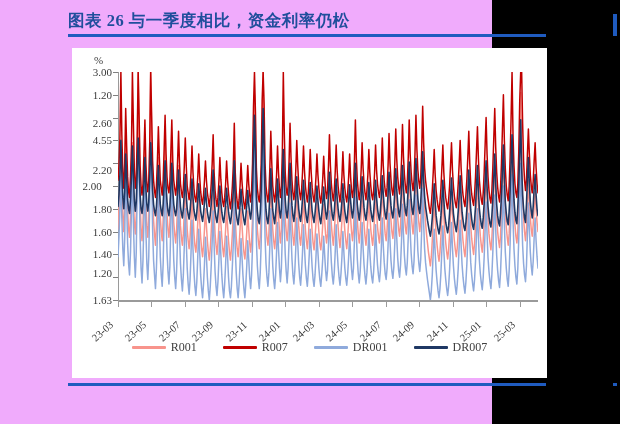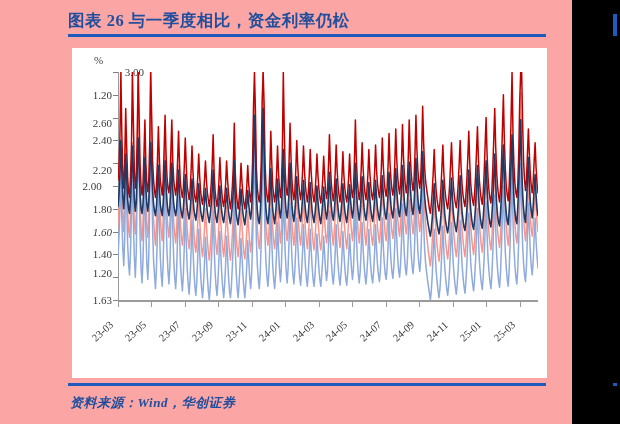--- a/index.html
+++ b/index.html
@@ -8,23 +8,23 @@
     background: #000000;
   }
   body {
     width: 620px;
     height: 424px;
     overflow: hidden;
     font-family: "Liberation Serif", serif;
   }
   #page {
     position: relative;
-    width: 572px;
+    width: 492px;
     height: 424px;
-    background: #fca5a5;
+    background: #f0abfc;
   }
 
   
   #title-row {
     position: absolute;
     left: 68px;
     top: 8px;
     width: 480px;
     height: 26px;
     display: flex;
@@ -205,35 +205,35 @@
   <div id="title-rule-right"></div>
 
   <div id="chart-panel">
 
     <div id="y-unit">%</div>
 
     <div id="y-axis-line"></div>
     <div id="x-axis-line"></div>
 
     <div id="y-labels">
-        <div class="y-label" style="top: 24px; padding-left: 32px;">3.00</div>
+        <div class="y-label" style="top: 24px;">3.00</div>
         <div class="y-tick" style="top: 24px;"></div>
         <div class="y-label" style="top: 46.8px;">1.20</div>
         <div class="y-tick" style="top: 46.8px;"></div>
         <div class="y-label" style="top: 75px;">2.60</div>
         <div class="y-tick" style="top: 69.6px;"></div>
-        <div class="y-label" style="top: 92.4px;">2.40</div>
+        <div class="y-label" style="top: 92.4px;">4.55</div>
         <div class="y-tick" style="top: 92.4px;"></div>
         <div class="y-label" style="top: 122px;">2.20</div>
         <div class="y-tick" style="top: 115.2px;"></div>
         <div class="y-label" style="top: 138px; text-align: center;">2.00</div>
         <div class="y-tick" style="top: 138px;"></div>
         <div class="y-label" style="top: 160.8px;">1.80</div>
         <div class="y-tick" style="top: 160.8px;"></div>
-        <div class="y-label" style="top: 183.6px; font-style: italic;">1.60</div>
+        <div class="y-label" style="top: 183.6px;">1.60</div>
         <div class="y-tick" style="top: 183.6px;"></div>
         <div class="y-label" style="top: 206.4px;">1.40</div>
         <div class="y-tick" style="top: 206.4px;"></div>
         <div class="y-label" style="top: 225px;">1.20</div>
         <div class="y-tick" style="top: 229.2px;"></div>
         <div class="y-label" style="top: 252px;">1.63</div>
         <div class="y-tick" style="top: 252px;"></div>
       </div>
     <div id="x-labels">
         <div class="x-tick" style="left: 46px;"></div>
@@ -266,19 +266,36 @@
 
     <div id="plot-area">
       <svg id="plot-svg" viewBox="0 0 420 228" preserveAspectRatio="none">
           <path d="M0.00 157.32 L0.96 136.80 L1.92 108.30 L2.88 82.08 L3.84 119.70 L4.81 145.92 L5.77 159.60 L6.73 131.10 L7.69 66.12 L8.65 102.60 L9.61 139.08 L10.57 157.32 L11.53 165.30 L12.49 145.92 L13.46 111.72 L14.42 70.68 L15.38 125.40 L16.34 150.48 L17.30 161.88 L18.26 142.50 L19.22 91.20 L20.18 0.00 L21.14 74.10 L22.11 131.10 L23.07 157.32 L24.03 168.72 L24.99 150.48 L25.95 119.70 L26.91 79.80 L27.87 127.68 L28.83 153.90 L29.79 165.30 L30.76 148.20 L31.72 100.32 L32.68 0.00 L33.64 62.70 L34.60 123.12 L35.56 148.20 L36.52 161.88 L37.48 173.28 L38.44 153.90 L39.41 125.40 L40.37 85.50 L41.33 119.70 L42.29 145.92 L43.25 159.60 L44.21 168.72 L45.17 148.20 L46.13 108.30 L47.09 68.40 L48.05 114.00 L49.02 142.50 L49.98 157.32 L50.94 165.30 L51.90 150.48 L52.86 116.28 L53.82 77.52 L54.78 125.40 L55.74 150.48 L56.70 161.88 L57.67 171.00 L58.63 157.32 L59.59 131.10 L60.55 93.48 L61.51 127.68 L62.47 153.90 L63.43 165.30 L64.39 173.28 L65.35 161.88 L66.32 139.08 L67.28 108.30 L68.24 134.52 L69.20 157.32 L70.16 168.72 L71.12 176.70 L72.08 165.30 L73.04 145.92 L74.00 119.70 L74.97 142.50 L75.93 161.88 L76.89 173.28 L77.85 180.12 L78.81 168.72 L79.77 150.48 L80.73 127.68 L81.69 148.20 L82.65 165.30 L83.62 176.70 L84.58 184.68 L85.54 173.28 L86.50 157.32 L87.46 136.80 L88.42 153.90 L89.38 168.72 L90.34 180.12 L91.30 188.10 L92.27 176.70 L93.23 159.60 L94.19 139.08 L95.15 111.72 L96.11 142.50 L97.07 161.88 L98.03 173.28 L98.99 182.40 L99.95 171.00 L100.92 153.90 L101.88 131.10 L102.84 150.48 L103.80 165.30 L104.76 176.70 L105.72 184.68 L106.68 173.28 L107.64 157.32 L108.60 134.52 L109.57 153.90 L110.53 168.72 L111.49 180.12 L112.45 188.10 L113.41 176.70 L114.37 161.88 L115.33 142.50 L116.29 102.60 L117.25 145.92 L118.22 165.30 L119.18 176.70 L120.14 184.68 L121.10 173.28 L122.06 157.32 L123.02 136.80 L123.98 152.76 L124.94 168.72 L125.90 180.12 L126.86 186.96 L127.83 175.56 L128.79 159.60 L129.75 139.08 L130.71 157.32 L131.67 171.00 L132.63 180.12 L133.59 168.72 L134.55 145.92 L135.51 104.88 L136.48 22.80 L137.44 91.20 L138.40 134.52 L139.36 157.32 L140.32 168.72 L141.28 176.70 L142.24 165.30 L143.20 142.50 L144.16 96.90 L145.13 0.00 L146.09 79.80 L147.05 131.10 L148.01 153.90 L148.97 165.30 L149.93 173.28 L150.89 161.88 L151.85 139.08 L152.81 108.30 L153.78 134.52 L154.74 157.32 L155.70 168.72 L156.66 176.70 L157.62 165.30 L158.58 148.20 L159.54 123.12 L160.50 142.50 L161.46 159.60 L162.43 171.00 L163.39 157.32 L164.35 127.68 L165.31 85.50 L166.27 119.70 L167.23 145.92 L168.19 159.60 L169.15 168.72 L170.11 157.32 L171.08 134.52 L172.04 102.60 L173.00 127.68 L173.96 150.48 L174.92 164.16 L175.88 173.28 L176.84 161.88 L177.80 142.50 L178.76 116.28 L179.73 136.80 L180.69 153.90 L181.65 165.30 L182.61 173.28 L183.57 161.88 L184.53 145.92 L185.49 123.12 L186.45 142.50 L187.41 157.32 L188.38 168.72 L189.34 176.70 L190.30 165.30 L191.26 148.20 L192.22 125.40 L193.18 143.64 L194.14 159.60 L195.10 171.00 L196.06 177.84 L197.03 166.44 L197.99 150.48 L198.95 129.96 L199.91 145.92 L200.87 159.60 L201.83 171.00 L202.79 177.84 L203.75 168.72 L204.71 152.76 L205.68 132.24 L206.64 148.20 L207.60 161.88 L208.56 171.00 L209.52 161.88 L210.48 139.08 L211.44 111.72 L212.40 134.52 L213.36 152.76 L214.32 164.16 L215.29 173.28 L216.25 161.88 L217.21 143.64 L218.17 120.84 L219.13 139.08 L220.09 155.04 L221.05 166.44 L222.01 175.56 L222.97 164.16 L223.94 148.20 L224.90 127.68 L225.86 144.78 L226.82 158.46 L227.78 168.72 L228.74 176.70 L229.70 165.30 L230.66 148.20 L231.62 127.68 L232.59 145.92 L233.55 159.60 L234.51 168.72 L235.47 157.32 L236.43 134.52 L237.39 100.32 L238.35 127.68 L239.31 148.20 L240.27 161.88 L241.24 171.00 L242.20 159.60 L243.16 141.36 L244.12 118.56 L245.08 136.80 L246.04 152.76 L247.00 164.16 L247.96 173.28 L248.92 161.88 L249.89 145.92 L250.85 125.40 L251.81 142.50 L252.77 157.32 L253.73 166.44 L254.69 173.28 L255.65 161.88 L256.61 143.64 L257.57 120.84 L258.54 139.08 L259.50 155.04 L260.46 164.16 L261.42 171.00 L262.38 159.60 L263.34 139.08 L264.30 114.00 L265.26 132.24 L266.22 150.48 L267.19 161.88 L268.15 168.72 L269.11 157.32 L270.07 136.80 L271.03 108.30 L271.99 131.10 L272.95 148.20 L273.91 159.60 L274.87 166.44 L275.84 155.04 L276.80 134.52 L277.76 104.88 L278.72 127.68 L279.68 145.92 L280.64 157.32 L281.60 164.16 L282.56 152.76 L283.52 131.10 L284.49 102.60 L285.45 125.40 L286.41 143.64 L287.37 155.04 L288.33 161.88 L289.29 150.48 L290.25 129.96 L291.21 100.32 L292.17 123.12 L293.14 141.36 L294.10 152.76 L295.06 161.88 L296.02 150.48 L296.98 127.68 L297.94 93.48 L298.90 119.70 L299.86 139.08 L300.82 150.48 L301.78 159.60 L302.75 148.20 L303.71 125.40 L304.67 85.50 L305.63 114.00 L306.59 136.80 L307.55 150.48 L308.51 161.88 L309.47 171.00 L310.43 180.12 L311.40 186.96 L312.36 193.80 L313.32 184.68 L314.28 168.72 L315.24 148.20 L316.20 127.68 L317.16 145.92 L318.12 161.88 L319.08 173.28 L320.05 182.40 L321.01 189.24 L321.97 180.12 L322.93 164.16 L323.89 143.64 L324.85 125.40 L325.81 143.64 L326.77 159.60 L327.73 171.00 L328.70 180.12 L329.66 186.96 L330.62 177.84 L331.58 161.88 L332.54 141.36 L333.50 123.12 L334.46 141.36 L335.42 157.32 L336.38 168.72 L337.35 177.84 L338.31 184.68 L339.27 175.56 L340.23 159.60 L341.19 139.08 L342.15 119.70 L343.11 139.08 L344.07 157.32 L345.03 168.72 L346.00 177.84 L346.96 184.68 L347.92 173.28 L348.88 155.04 L349.84 132.24 L350.80 111.72 L351.76 134.52 L352.72 153.90 L353.68 166.44 L354.65 175.56 L355.61 182.40 L356.57 171.00 L357.53 152.76 L358.49 129.96 L359.45 108.30 L360.41 131.10 L361.37 150.48 L362.33 164.16 L363.30 173.28 L364.26 180.12 L365.22 168.72 L366.18 148.20 L367.14 123.12 L368.10 100.32 L369.06 125.40 L370.02 148.20 L370.98 161.88 L371.95 171.00 L372.91 177.84 L373.87 166.44 L374.83 145.92 L375.79 118.56 L376.75 93.48 L377.71 120.84 L378.67 143.64 L379.63 159.60 L380.59 168.72 L381.56 175.56 L382.52 164.16 L383.48 141.36 L384.44 111.72 L385.40 82.08 L386.36 114.00 L387.32 139.08 L388.28 155.04 L389.24 165.30 L390.21 173.28 L391.17 161.88 L392.13 136.80 L393.09 102.60 L394.05 68.40 L395.01 108.30 L395.97 134.52 L396.93 152.76 L397.89 164.16 L398.86 171.00 L399.82 159.60 L400.78 132.24 L401.74 91.20 L402.70 20.52 L403.66 85.50 L404.62 123.12 L405.58 145.92 L406.54 159.60 L407.51 168.72 L408.47 157.32 L409.43 134.52 L410.39 108.30 L411.35 127.68 L412.31 145.92 L413.27 157.32 L414.23 164.16 L415.19 152.76 L416.16 134.52 L417.12 119.70 L418.08 136.80 L419.04 150.48 L420.00 159.60" fill="none" stroke="#F8948C" stroke-width="1.5" stroke-linejoin="round" stroke-linecap="round"></path>
           <path d="M0.00 184.68 L0.96 165.30 L1.92 136.80 L2.88 102.60 L3.84 145.92 L4.81 176.70 L5.77 193.80 L6.73 165.30 L7.69 91.20 L8.65 131.10 L9.61 171.00 L10.57 191.52 L11.53 202.92 L12.49 180.12 L13.46 139.08 L14.42 85.50 L15.38 150.48 L16.34 184.68 L17.30 205.20 L18.26 180.12 L19.22 119.70 L20.18 74.10 L21.14 108.30 L22.11 165.30 L23.07 196.08 L24.03 210.90 L24.99 188.10 L25.95 148.20 L26.91 100.32 L27.87 157.32 L28.83 191.52 L29.79 207.48 L30.76 184.68 L31.72 131.10 L32.68 68.40 L33.64 96.90 L34.60 157.32 L35.56 188.10 L36.52 202.92 L37.48 216.60 L38.44 196.08 L39.41 161.88 L40.37 114.00 L41.33 150.48 L42.29 184.68 L43.25 202.92 L44.21 214.32 L45.17 191.52 L46.13 145.92 L47.09 93.48 L48.05 145.92 L49.02 180.12 L49.98 199.50 L50.94 212.04 L51.90 193.80 L52.86 150.48 L53.82 104.88 L54.78 157.32 L55.74 188.10 L56.70 205.20 L57.67 216.60 L58.63 198.36 L59.59 165.30 L60.55 123.12 L61.51 161.88 L62.47 191.52 L63.43 207.48 L64.39 218.88 L65.35 202.92 L66.32 173.28 L67.28 136.80 L68.24 168.72 L69.20 196.08 L70.16 212.04 L71.12 222.30 L72.08 207.48 L73.04 180.12 L74.00 148.20 L74.97 176.70 L75.93 199.50 L76.89 214.32 L77.85 223.44 L78.81 209.76 L79.77 184.68 L80.73 157.32 L81.69 180.12 L82.65 202.92 L83.62 216.60 L84.58 225.72 L85.54 212.04 L86.50 191.52 L87.46 165.30 L88.42 184.68 L89.38 205.20 L90.34 218.88 L91.30 228.00 L92.27 214.32 L93.23 193.80 L94.19 168.72 L95.15 139.08 L96.11 173.28 L97.07 199.50 L98.03 214.32 L98.99 223.44 L99.95 209.76 L100.92 186.96 L101.88 159.60 L102.84 182.40 L103.80 202.92 L104.76 216.60 L105.72 225.72 L106.68 212.04 L107.64 191.52 L108.60 164.16 L109.57 184.68 L110.53 205.20 L111.49 218.88 L112.45 225.72 L113.41 214.32 L114.37 193.80 L115.33 171.00 L116.29 131.10 L117.25 176.70 L118.22 200.64 L119.18 216.60 L120.14 225.72 L121.10 212.04 L122.06 191.52 L123.02 166.44 L123.98 184.68 L124.94 202.92 L125.90 216.60 L126.86 225.72 L127.83 212.04 L128.79 193.80 L129.75 168.72 L130.71 186.96 L131.67 205.20 L132.63 216.60 L133.59 202.92 L134.55 173.28 L135.51 127.68 L136.48 62.70 L137.44 119.70 L138.40 168.72 L139.36 193.80 L140.32 207.48 L141.28 216.60 L142.24 200.64 L143.20 171.00 L144.16 119.70 L145.13 51.30 L146.09 114.00 L147.05 165.30 L148.01 191.52 L148.97 205.20 L149.93 214.32 L150.89 200.64 L151.85 173.28 L152.81 136.80 L153.78 168.72 L154.74 193.80 L155.70 207.48 L156.66 216.60 L157.62 202.92 L158.58 180.12 L159.54 150.48 L160.50 176.70 L161.46 196.08 L162.43 209.76 L163.39 196.08 L164.35 161.88 L165.31 114.00 L166.27 153.90 L167.23 182.40 L168.19 199.50 L169.15 210.90 L170.11 196.08 L171.08 168.72 L172.04 131.10 L173.00 161.88 L173.96 186.96 L174.92 202.92 L175.88 212.04 L176.84 198.36 L177.80 175.56 L178.76 145.92 L179.73 171.00 L180.69 191.52 L181.65 205.20 L182.61 213.18 L183.57 199.50 L184.53 180.12 L185.49 152.76 L186.45 175.56 L187.41 193.80 L188.38 206.34 L189.34 214.32 L190.30 200.64 L191.26 182.40 L192.22 157.32 L193.18 177.84 L194.14 194.94 L195.10 207.48 L196.06 214.32 L197.03 202.92 L197.99 184.68 L198.95 161.88 L199.91 180.12 L200.87 196.08 L201.83 207.48 L202.79 214.32 L203.75 202.92 L204.71 186.96 L205.68 164.16 L206.64 182.40 L207.60 198.36 L208.56 208.62 L209.52 198.36 L210.48 173.28 L211.44 139.08 L212.40 168.72 L213.36 190.38 L214.32 204.06 L215.29 212.04 L216.25 200.64 L217.21 180.12 L218.17 152.76 L219.13 177.84 L220.09 193.80 L221.05 205.20 L222.01 213.18 L222.97 201.78 L223.94 184.68 L224.90 159.60 L225.86 180.12 L226.82 196.08 L227.78 206.34 L228.74 213.18 L229.70 201.78 L230.66 184.68 L231.62 161.88 L232.59 182.40 L233.55 197.22 L234.51 207.48 L235.47 196.08 L236.43 168.72 L237.39 125.40 L238.35 161.88 L239.31 186.96 L240.27 201.78 L241.24 210.90 L242.20 199.50 L243.16 177.84 L244.12 150.48 L245.08 175.56 L246.04 192.66 L247.00 204.06 L247.96 212.04 L248.92 200.64 L249.89 182.40 L250.85 157.32 L251.81 180.12 L252.77 194.94 L253.73 205.20 L254.69 210.90 L255.65 199.50 L256.61 180.12 L257.57 152.76 L258.54 176.70 L259.50 192.66 L260.46 202.92 L261.42 209.76 L262.38 198.36 L263.34 175.56 L264.30 145.92 L265.26 173.28 L266.22 190.38 L267.19 201.78 L268.15 207.48 L269.11 196.08 L270.07 173.28 L271.03 141.36 L271.99 168.72 L272.95 188.10 L273.91 199.50 L274.87 206.34 L275.84 194.94 L276.80 171.00 L277.76 136.80 L278.72 165.30 L279.68 185.82 L280.64 198.36 L281.60 205.20 L282.56 192.66 L283.52 168.72 L284.49 132.24 L285.45 161.88 L286.41 183.54 L287.37 196.08 L288.33 202.92 L289.29 190.38 L290.25 165.30 L291.21 127.68 L292.17 159.60 L293.14 181.26 L294.10 193.80 L295.06 201.78 L296.02 189.24 L296.98 161.88 L297.94 123.12 L298.90 155.04 L299.86 178.98 L300.82 191.52 L301.78 199.50 L302.75 186.96 L303.71 157.32 L304.67 116.28 L305.63 150.48 L306.59 176.70 L307.55 190.38 L308.51 199.50 L309.47 207.48 L310.43 214.32 L311.40 221.16 L312.36 228.00 L313.32 218.88 L314.28 202.92 L315.24 180.12 L316.20 157.32 L317.16 180.12 L318.12 198.36 L319.08 209.76 L320.05 218.88 L321.01 225.72 L321.97 216.60 L322.93 200.64 L323.89 177.84 L324.85 153.90 L325.81 177.84 L326.77 196.08 L327.73 207.48 L328.70 216.60 L329.66 223.44 L330.62 214.32 L331.58 198.36 L332.54 175.56 L333.50 150.48 L334.46 175.56 L335.42 193.80 L336.38 206.34 L337.35 215.46 L338.31 222.30 L339.27 212.04 L340.23 196.08 L341.19 173.28 L342.15 148.20 L343.11 173.28 L344.07 192.66 L345.03 205.20 L346.00 214.32 L346.96 221.16 L347.92 209.76 L348.88 191.52 L349.84 166.44 L350.80 141.36 L351.76 168.72 L352.72 190.38 L353.68 202.92 L354.65 212.04 L355.61 218.88 L356.57 207.48 L357.53 189.24 L358.49 161.88 L359.45 136.80 L360.41 165.30 L361.37 188.10 L362.33 201.78 L363.30 210.90 L364.26 217.74 L365.22 205.20 L366.18 184.68 L367.14 157.32 L368.10 129.96 L369.06 161.88 L370.02 185.82 L370.98 199.50 L371.95 209.76 L372.91 216.60 L373.87 202.92 L374.83 180.12 L375.79 150.48 L376.75 123.12 L377.71 157.32 L378.67 183.54 L379.63 198.36 L380.59 208.62 L381.56 215.46 L382.52 200.64 L383.48 175.56 L384.44 143.64 L385.40 114.00 L386.36 152.76 L387.32 180.12 L388.28 196.08 L389.24 207.48 L390.21 214.32 L391.17 198.36 L392.13 171.00 L393.09 136.80 L394.05 102.60 L395.01 148.20 L395.97 176.70 L396.93 193.80 L397.89 205.20 L398.86 212.04 L399.82 196.08 L400.78 166.44 L401.74 127.68 L402.70 91.20 L403.66 139.08 L404.62 173.28 L405.58 191.52 L406.54 202.92 L407.51 209.76 L408.47 193.80 L409.43 161.88 L410.39 131.10 L411.35 157.32 L412.31 180.12 L413.27 193.80 L414.23 202.92 L415.19 189.24 L416.16 165.30 L417.12 145.92 L418.08 168.72 L419.04 184.68 L420.00 196.08" fill="none" stroke="#8FAADC" stroke-width="1.5" stroke-linejoin="round" stroke-linecap="round"></path>
           <path d="M0.00 108.30 L0.96 93.48 L1.92 66.12 L2.88 0.00 L3.84 62.70 L4.81 100.32 L5.77 116.28 L6.73 91.20 L7.69 36.48 L8.65 74.10 L9.61 104.88 L10.57 119.70 L11.53 125.40 L12.49 104.88 L13.46 74.10 L14.42 0.00 L15.38 51.30 L16.34 96.90 L17.30 116.28 L18.26 108.30 L19.22 62.70 L20.18 0.00 L21.14 45.60 L22.11 93.48 L23.07 114.00 L24.03 123.12 L24.99 111.72 L25.95 82.08 L26.91 47.88 L27.87 91.20 L28.83 111.72 L29.79 119.70 L30.76 108.30 L31.72 70.68 L32.68 0.00 L33.64 43.32 L34.60 88.92 L35.56 108.30 L36.52 118.56 L37.48 125.40 L38.44 114.00 L39.41 88.92 L40.37 54.72 L41.33 85.50 L42.29 108.30 L43.25 116.28 L44.21 123.12 L45.17 108.30 L46.13 77.52 L47.09 43.32 L48.05 82.08 L49.02 104.88 L49.98 116.28 L50.94 120.84 L51.90 109.44 L52.86 79.80 L53.82 47.88 L54.78 88.92 L55.74 108.30 L56.70 116.28 L57.67 123.12 L58.63 114.00 L59.59 88.92 L60.55 59.28 L61.51 91.20 L62.47 111.72 L63.43 119.70 L64.39 125.40 L65.35 116.28 L66.32 93.48 L67.28 66.12 L68.24 93.48 L69.20 114.00 L70.16 120.84 L71.12 127.68 L72.08 118.56 L73.04 100.32 L74.00 74.10 L74.97 100.32 L75.93 116.28 L76.89 125.40 L77.85 129.96 L78.81 120.84 L79.77 104.88 L80.73 82.08 L81.69 104.88 L82.65 119.70 L83.62 127.68 L84.58 132.24 L85.54 123.12 L86.50 108.30 L87.46 88.92 L88.42 108.30 L89.38 120.84 L90.34 127.68 L91.30 134.52 L92.27 125.40 L93.23 111.72 L94.19 91.20 L95.15 62.70 L96.11 100.32 L97.07 118.56 L98.03 127.68 L98.99 134.52 L99.95 125.40 L100.92 109.44 L101.88 85.50 L102.84 107.16 L103.80 120.84 L104.76 129.96 L105.72 134.52 L106.68 125.40 L107.64 111.72 L108.60 88.92 L109.57 108.30 L110.53 120.84 L111.49 129.96 L112.45 136.80 L113.41 127.68 L114.37 114.00 L115.33 93.48 L116.29 51.30 L117.25 100.32 L118.22 119.70 L119.18 129.96 L120.14 136.80 L121.10 127.68 L122.06 114.00 L123.02 91.20 L123.98 109.44 L124.94 123.12 L125.90 131.10 L126.86 136.80 L127.83 127.68 L128.79 114.00 L129.75 93.48 L130.71 111.72 L131.67 123.12 L132.63 129.96 L133.59 118.56 L134.55 91.20 L135.51 34.20 L136.48 0.00 L137.44 39.90 L138.40 96.90 L139.36 116.28 L140.32 125.40 L141.28 129.96 L142.24 118.56 L143.20 91.20 L144.16 28.50 L145.13 0.00 L146.09 31.92 L147.05 91.20 L148.01 114.00 L148.97 123.12 L149.93 129.96 L150.89 120.84 L151.85 96.90 L152.81 59.28 L153.78 91.20 L154.74 114.00 L155.70 123.12 L156.66 129.96 L157.62 120.84 L158.58 102.60 L159.54 74.10 L160.50 100.32 L161.46 116.28 L162.43 125.40 L163.39 114.00 L164.35 79.80 L165.31 0.00 L166.27 59.28 L167.23 100.32 L168.19 116.28 L169.15 123.12 L170.11 114.00 L171.08 88.92 L172.04 51.30 L173.00 85.50 L173.96 108.30 L174.92 120.84 L175.88 127.68 L176.84 118.56 L177.80 98.04 L178.76 68.40 L179.73 93.48 L180.69 111.72 L181.65 120.84 L182.61 127.68 L183.57 118.56 L184.53 100.32 L185.49 74.10 L186.45 98.04 L187.41 114.00 L188.38 123.12 L189.34 129.96 L190.30 120.84 L191.26 102.60 L192.22 77.52 L193.18 100.32 L194.14 115.14 L195.10 124.26 L196.06 129.96 L197.03 120.84 L197.99 104.88 L198.95 82.08 L199.91 102.60 L200.87 116.28 L201.83 125.40 L202.79 131.10 L203.75 121.98 L204.71 107.16 L205.68 84.36 L206.64 104.88 L207.60 118.56 L208.56 126.54 L209.52 118.56 L210.48 93.48 L211.44 62.70 L212.40 93.48 L213.36 111.72 L214.32 121.98 L215.29 128.82 L216.25 119.70 L217.21 100.32 L218.17 72.96 L219.13 98.04 L220.09 114.00 L221.05 123.12 L222.01 129.96 L222.97 120.84 L223.94 104.88 L224.90 79.80 L225.86 102.60 L226.82 116.28 L227.78 124.26 L228.74 129.96 L229.70 120.84 L230.66 104.88 L231.62 82.08 L232.59 104.88 L233.55 118.56 L234.51 125.40 L235.47 116.28 L236.43 88.92 L237.39 47.88 L238.35 86.64 L239.31 108.30 L240.27 119.70 L241.24 127.68 L242.20 118.56 L243.16 98.04 L244.12 70.68 L245.08 95.76 L246.04 111.72 L247.00 120.84 L247.96 127.68 L248.92 118.56 L249.89 102.60 L250.85 77.52 L251.81 100.32 L252.77 114.00 L253.73 123.12 L254.69 127.68 L255.65 118.56 L256.61 100.32 L257.57 72.96 L258.54 98.04 L259.50 111.72 L260.46 119.70 L261.42 125.40 L262.38 116.28 L263.34 95.76 L264.30 66.12 L265.26 93.48 L266.22 109.44 L267.19 118.56 L268.15 124.26 L269.11 115.14 L270.07 93.48 L271.03 61.56 L271.99 91.20 L272.95 107.16 L273.91 117.42 L274.87 123.12 L275.84 114.00 L276.80 91.20 L277.76 57.00 L278.72 86.64 L279.68 104.88 L280.64 115.14 L281.60 121.98 L282.56 111.72 L283.52 88.92 L284.49 52.44 L285.45 84.36 L286.41 102.60 L287.37 114.00 L288.33 120.84 L289.29 110.58 L290.25 85.50 L291.21 47.88 L292.17 82.08 L293.14 100.32 L294.10 111.72 L295.06 118.56 L296.02 108.30 L296.98 82.08 L297.94 43.32 L298.90 77.52 L299.86 98.04 L300.82 109.44 L301.78 116.28 L302.75 104.88 L303.71 77.52 L304.67 34.20 L305.63 70.68 L306.59 95.76 L307.55 108.30 L308.51 116.28 L309.47 123.12 L310.43 129.96 L311.40 136.80 L312.36 141.36 L313.32 132.24 L314.28 118.56 L315.24 100.32 L316.20 77.52 L317.16 102.60 L318.12 118.56 L319.08 127.68 L320.05 134.52 L321.01 139.08 L321.97 129.96 L322.93 116.28 L323.89 95.76 L324.85 72.96 L325.81 100.32 L326.77 116.28 L327.73 125.40 L328.70 132.24 L329.66 136.80 L330.62 127.68 L331.58 114.00 L332.54 93.48 L333.50 70.68 L334.46 98.04 L335.42 114.00 L336.38 124.26 L337.35 131.10 L338.31 135.66 L339.27 126.54 L340.23 111.72 L341.19 91.20 L342.15 68.40 L343.11 95.76 L344.07 112.86 L345.03 123.12 L346.00 129.96 L346.96 134.52 L347.92 123.12 L348.88 107.16 L349.84 84.36 L350.80 59.28 L351.76 91.20 L352.72 111.72 L353.68 121.98 L354.65 128.82 L355.61 133.38 L356.57 121.98 L357.53 104.88 L358.49 79.80 L359.45 54.72 L360.41 86.64 L361.37 108.30 L362.33 119.70 L363.30 127.68 L364.26 132.24 L365.22 120.84 L366.18 100.32 L367.14 72.96 L368.10 45.60 L369.06 82.08 L370.02 104.88 L370.98 118.56 L371.95 126.54 L372.91 131.10 L373.87 118.56 L374.83 95.76 L375.79 66.12 L376.75 36.48 L377.71 75.24 L378.67 100.32 L379.63 115.14 L380.59 124.26 L381.56 129.96 L382.52 116.28 L383.48 91.20 L384.44 57.00 L385.40 22.80 L386.36 68.40 L387.32 96.90 L388.28 114.00 L389.24 123.12 L390.21 128.82 L391.17 114.00 L392.13 85.50 L393.09 45.60 L394.05 0.00 L395.01 62.70 L395.97 93.48 L396.93 111.72 L397.89 120.84 L398.86 125.40 L399.82 111.72 L400.78 79.80 L401.74 28.50 L402.70 0.00 L403.66 0.00 L404.62 51.30 L405.58 88.92 L406.54 108.30 L407.51 118.56 L408.47 107.16 L409.43 82.08 L410.39 57.00 L411.35 82.08 L412.31 102.60 L413.27 114.00 L414.23 120.84 L415.19 109.44 L416.16 88.92 L417.12 70.68 L418.08 95.76 L419.04 111.72 L420.00 120.84" fill="none" stroke="#C00000" stroke-width="1.5" stroke-linejoin="round" stroke-linecap="round"></path>
           <path d="M0.00 134.52 L0.96 123.12 L1.92 102.60 L2.88 68.40 L3.84 100.32 L4.81 125.40 L5.77 136.80 L6.73 119.70 L7.69 82.08 L8.65 104.88 L9.61 127.68 L10.57 136.80 L11.53 141.36 L12.49 127.68 L13.46 104.88 L14.42 74.10 L15.38 102.60 L16.34 127.68 L17.30 139.08 L18.26 129.96 L19.22 100.32 L20.18 66.12 L21.14 93.48 L22.11 123.12 L23.07 136.80 L24.03 141.36 L24.99 132.24 L25.95 111.72 L26.91 85.50 L27.87 116.28 L28.83 132.24 L29.79 139.08 L30.76 129.96 L31.72 104.88 L32.68 70.68 L33.64 91.20 L34.60 118.56 L35.56 132.24 L36.52 139.08 L37.48 143.64 L38.44 134.52 L39.41 116.28 L40.37 93.48 L41.33 116.28 L42.29 132.24 L43.25 139.08 L44.21 143.64 L45.17 132.24 L46.13 111.72 L47.09 88.92 L48.05 114.00 L49.02 129.96 L49.98 139.08 L50.94 143.64 L51.90 134.52 L52.86 114.00 L53.82 91.20 L54.78 118.56 L55.74 132.24 L56.70 139.08 L57.67 143.64 L58.63 136.80 L59.59 118.56 L60.55 98.04 L61.51 120.84 L62.47 134.52 L63.43 141.36 L64.39 145.92 L65.35 136.80 L66.32 120.84 L67.28 102.60 L68.24 123.12 L69.20 136.80 L70.16 142.50 L71.12 147.06 L72.08 139.08 L73.04 125.40 L74.00 107.16 L74.97 125.40 L75.93 137.94 L76.89 143.64 L77.85 148.20 L78.81 140.22 L79.77 127.68 L80.73 111.72 L81.69 127.68 L82.65 139.08 L83.62 144.78 L84.58 149.34 L85.54 141.36 L86.50 129.96 L87.46 116.28 L88.42 129.96 L89.38 140.22 L90.34 145.92 L91.30 150.48 L92.27 142.50 L93.23 132.24 L94.19 118.56 L95.15 98.04 L96.11 125.40 L97.07 139.08 L98.03 145.92 L98.99 150.48 L99.95 142.50 L100.92 131.10 L101.88 114.00 L102.84 129.96 L103.80 140.22 L104.76 147.06 L105.72 150.48 L106.68 142.50 L107.64 132.24 L108.60 116.28 L109.57 129.96 L110.53 140.22 L111.49 147.06 L112.45 151.62 L113.41 143.64 L114.37 133.38 L115.33 118.56 L116.29 88.92 L117.25 127.68 L118.22 141.36 L119.18 148.20 L120.14 152.76 L121.10 143.64 L122.06 133.38 L123.02 117.42 L123.98 131.10 L124.94 141.36 L125.90 148.20 L126.86 152.76 L127.83 143.64 L128.79 133.38 L129.75 118.56 L130.71 132.24 L131.67 141.36 L132.63 147.06 L133.59 137.94 L134.55 118.56 L135.51 79.80 L136.48 43.32 L137.44 79.80 L138.40 123.12 L139.36 139.08 L140.32 148.20 L141.28 151.62 L142.24 141.36 L143.20 119.70 L144.16 77.52 L145.13 36.48 L146.09 77.52 L147.05 120.84 L148.01 137.94 L148.97 147.06 L149.93 151.62 L150.89 142.50 L151.85 123.12 L152.81 96.90 L153.78 120.84 L154.74 137.94 L155.70 145.92 L156.66 151.62 L157.62 141.36 L158.58 127.68 L159.54 107.16 L160.50 125.40 L161.46 139.08 L162.43 145.92 L163.39 136.80 L164.35 114.00 L165.31 77.52 L166.27 108.30 L167.23 127.68 L168.19 140.22 L169.15 145.92 L170.11 136.80 L171.08 118.56 L172.04 91.20 L173.00 116.28 L173.96 133.38 L174.92 143.64 L175.88 149.34 L176.84 140.22 L177.80 125.40 L178.76 104.88 L179.73 123.12 L180.69 136.80 L181.65 144.78 L182.61 149.34 L183.57 140.22 L184.53 126.54 L185.49 108.30 L186.45 125.40 L187.41 137.94 L188.38 145.92 L189.34 150.48 L190.30 141.36 L191.26 127.68 L192.22 110.58 L193.18 126.54 L194.14 139.08 L195.10 145.92 L196.06 150.48 L197.03 141.36 L197.99 129.96 L198.95 114.00 L199.91 128.82 L200.87 139.08 L201.83 147.06 L202.79 151.62 L203.75 142.50 L204.71 131.10 L205.68 115.14 L206.64 129.96 L207.60 140.22 L208.56 147.06 L209.52 140.22 L210.48 123.12 L211.44 100.32 L212.40 120.84 L213.36 134.52 L214.32 143.64 L215.29 148.20 L216.25 140.22 L217.21 125.40 L218.17 107.16 L219.13 125.40 L220.09 136.80 L221.05 144.78 L222.01 149.34 L222.97 141.36 L223.94 128.82 L224.90 111.72 L225.86 127.68 L226.82 139.08 L227.78 145.92 L228.74 150.48 L229.70 141.36 L230.66 128.82 L231.62 112.86 L232.59 128.82 L233.55 139.08 L234.51 145.92 L235.47 137.94 L236.43 119.70 L237.39 91.20 L238.35 117.42 L239.31 132.24 L240.27 141.36 L241.24 148.20 L242.20 139.08 L243.16 124.26 L244.12 104.88 L245.08 123.12 L246.04 135.66 L247.00 143.64 L247.96 148.20 L248.92 140.22 L249.89 127.68 L250.85 110.58 L251.81 126.54 L252.77 137.94 L253.73 144.78 L254.69 149.34 L255.65 140.22 L256.61 126.54 L257.57 108.30 L258.54 125.40 L259.50 136.80 L260.46 143.64 L261.42 148.20 L262.38 139.08 L263.34 124.26 L264.30 103.74 L265.26 121.98 L266.22 134.52 L267.19 142.50 L268.15 147.06 L269.11 137.94 L270.07 121.98 L271.03 100.32 L271.99 119.70 L272.95 133.38 L273.91 141.36 L274.87 145.92 L275.84 136.80 L276.80 119.70 L277.76 96.90 L278.72 117.42 L279.68 131.10 L280.64 140.22 L281.60 144.78 L282.56 134.52 L283.52 117.42 L284.49 93.48 L285.45 115.14 L286.41 129.96 L287.37 139.08 L288.33 143.64 L289.29 133.38 L290.25 115.14 L291.21 90.06 L292.17 112.86 L293.14 127.68 L294.10 137.94 L295.06 142.50 L296.02 132.24 L296.98 112.86 L297.94 86.64 L298.90 110.58 L299.86 126.54 L300.82 136.80 L301.78 141.36 L302.75 129.96 L303.71 109.44 L304.67 79.80 L305.63 107.16 L306.59 124.26 L307.55 134.52 L308.51 141.36 L309.47 148.20 L310.43 153.90 L311.40 159.60 L312.36 164.16 L313.32 157.32 L314.28 145.92 L315.24 129.96 L316.20 111.72 L317.16 129.96 L318.12 143.64 L319.08 151.62 L320.05 157.32 L321.01 161.88 L321.97 155.04 L322.93 143.64 L323.89 127.68 L324.85 108.30 L325.81 127.68 L326.77 142.50 L327.73 150.48 L328.70 156.18 L329.66 160.74 L330.62 153.90 L331.58 141.36 L332.54 125.40 L333.50 106.02 L334.46 126.54 L335.42 141.36 L336.38 149.34 L337.35 155.04 L338.31 159.60 L339.27 151.62 L340.23 139.08 L341.19 123.12 L342.15 103.74 L343.11 124.26 L344.07 140.22 L345.03 148.20 L346.00 155.04 L346.96 158.46 L347.92 150.48 L348.88 136.80 L349.84 118.56 L350.80 98.04 L351.76 120.84 L352.72 137.94 L353.68 147.06 L354.65 153.90 L355.61 157.32 L356.57 148.20 L357.53 134.52 L358.49 115.14 L359.45 93.48 L360.41 118.56 L361.37 136.80 L362.33 145.92 L363.30 152.76 L364.26 156.18 L365.22 145.92 L366.18 131.10 L367.14 110.58 L368.10 88.92 L369.06 115.14 L370.02 134.52 L370.98 144.78 L371.95 151.62 L372.91 155.04 L373.87 143.64 L374.83 127.68 L375.79 104.88 L376.75 82.08 L377.71 111.72 L378.67 132.24 L379.63 143.64 L380.59 150.48 L381.56 153.90 L382.52 141.36 L383.48 123.12 L384.44 98.04 L385.40 72.96 L386.36 107.16 L387.32 129.96 L388.28 141.36 L389.24 149.34 L390.21 152.76 L391.17 139.08 L392.13 118.56 L393.09 91.20 L394.05 62.70 L395.01 102.60 L395.97 127.68 L396.93 140.22 L397.89 148.20 L398.86 151.62 L399.82 134.52 L400.78 111.72 L401.74 79.80 L402.70 47.88 L403.66 95.76 L404.62 123.12 L405.58 136.80 L406.54 145.92 L407.51 150.48 L408.47 132.24 L409.43 107.16 L410.39 85.50 L411.35 111.72 L412.31 129.96 L413.27 139.08 L414.23 145.92 L415.19 134.52 L416.16 116.28 L417.12 102.60 L418.08 123.12 L419.04 136.80 L420.00 143.64" fill="none" stroke="#1F3864" stroke-width="1.6" stroke-linejoin="round" stroke-linecap="round"></path>
         </svg>
     </div>
 
+    <div id="legend">
+        <div class="legend-item">
+          <span class="legend-swatch" style="background: rgb(248, 148, 140);"></span>
+          <span class="legend-label">R001</span>
+        </div>
+        <div class="legend-item">
+          <span class="legend-swatch" style="background: rgb(192, 0, 0);"></span>
+          <span class="legend-label">R007</span>
+        </div>
+        <div class="legend-item">
+          <span class="legend-swatch" style="background: rgb(143, 170, 220);"></span>
+          <span class="legend-label">DR001</span>
+        </div>
+        <div class="legend-item">
+          <span class="legend-swatch" style="background: rgb(31, 56, 100);"></span>
+          <span class="legend-label">DR007</span>
+        </div>
+      </div>
   </div>
 
   <div id="footer-rule"></div>
   <div id="footer-rule-right"></div>
-  <div id="source-note">资料来源：Wind，华创证券</div>
 
 </div>
 
 </body></html>

